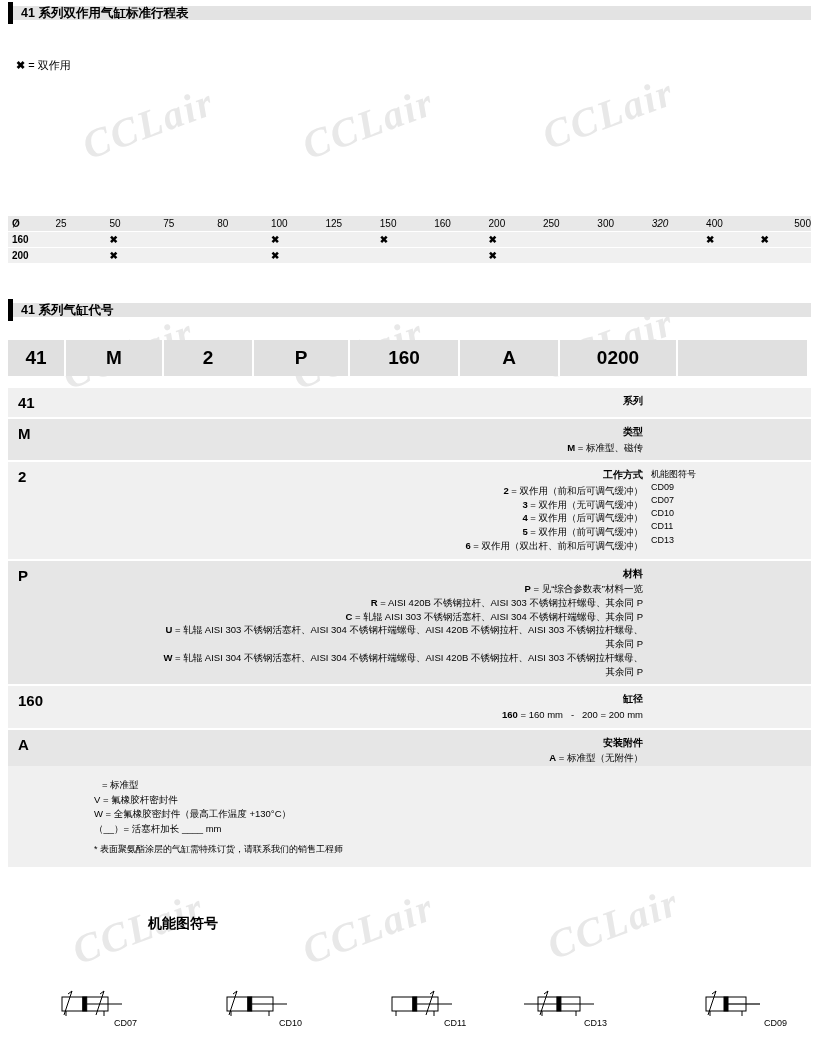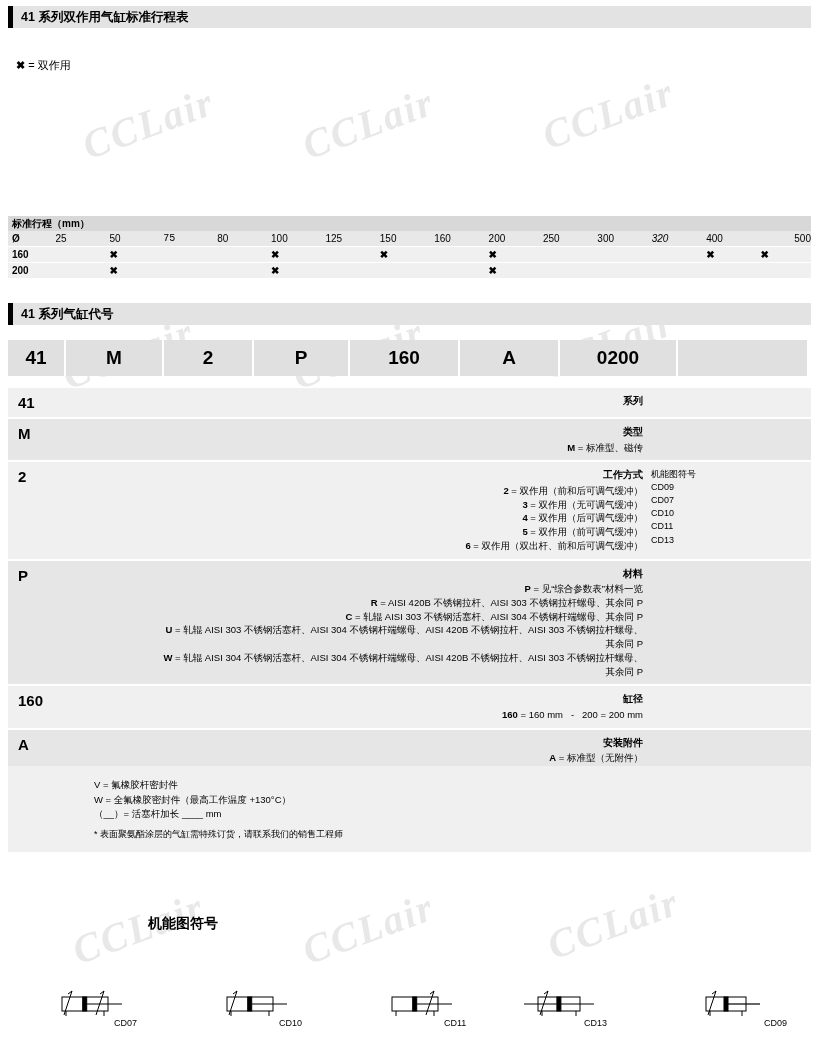--- a/index.html
+++ b/index.html
@@ -35,21 +35,21 @@
     pointer-events: none;
     z-index: 0;
     user-select: none;
   }
 
   
   .sec-header {
     position: absolute;
     left: 8px;
     width: 803px;
-    height: 22px;
+    height: 14px;
     background: #e3e3e3;
     display: flex;
     align-items: center;
     z-index: 2;
   }
   .sec-header .bar {
     width: 5px;
     height: 22px;
     background: #000;
     margin-right: 8px;
@@ -265,28 +265,25 @@
     <div class="txt">41 系列双作用气缸标准行程表</div>
   </div>
 
   <div class="note">
     <span class="x">✖</span>
     <span>= 双作用</span>
   </div>
 
   <table class="stroke-table">
     <tbody id="stroke-tbody">
-        <tr class="row-title">
-          <td colspan="15">标准行程（mm）</td>
-        </tr>
         <tr class="row-head">
           <td class="diam" style="width: 42px;">Ø</td>
           <td style="width: 54px;">25</td>
           <td style="width: 54px;">50</td>
-          <td style="width: 54px; font-family: Liberation Mono, monospace;">75</td>
+          <td style="width: 54px;">75</td>
           <td style="width: 54px;">80</td>
           <td style="width: 54px;">100</td>
           <td style="width: 54px;">125</td>
           <td style="width: 54px;">150</td>
           <td style="width: 54px;">160</td>
           <td style="width: 54px;">200</td>
           <td style="width: 54px;">250</td>
           <td style="width: 54px;">300</td>
           <td style="width: 54px; font-style: italic;">320</td>
           <td style="width: 54px; margin-top: 6px;">400</td>
@@ -417,20 +414,21 @@
           <td class="ct-body">
             <span class="title">行程（mm）</span>
           </td>
           <td class="ct-sym"></td>
         </tr>
       </tbody>
   </table>
 
   <div class="opt-block">
     <div id="opt-lines">
+        <span class="line">   = 标准型</span>
         <span class="line">V = 氟橡胶杆密封件</span>
         <span class="line">W = 全氟橡胶密封件（最高工作温度 +130°C）</span>
         <span class="line">（__）= 活塞杆加长 ____ mm</span>
       </div>
     <span class="foot">* 表面聚氨酯涂层的气缸需特殊订货，请联系我们的销售工程师</span>
   </div>
 
   <div class="sym-title">机能图符号</div>
   <div class="sym-row" id="sym-row">
       <div class="sym-item" style="left: 40px;">

